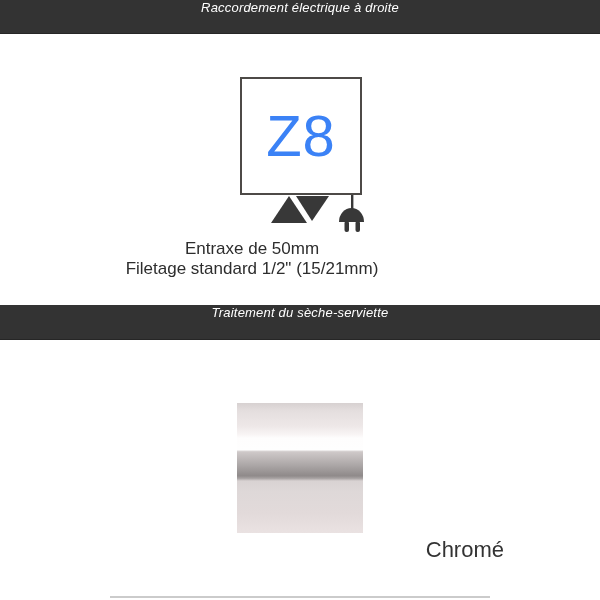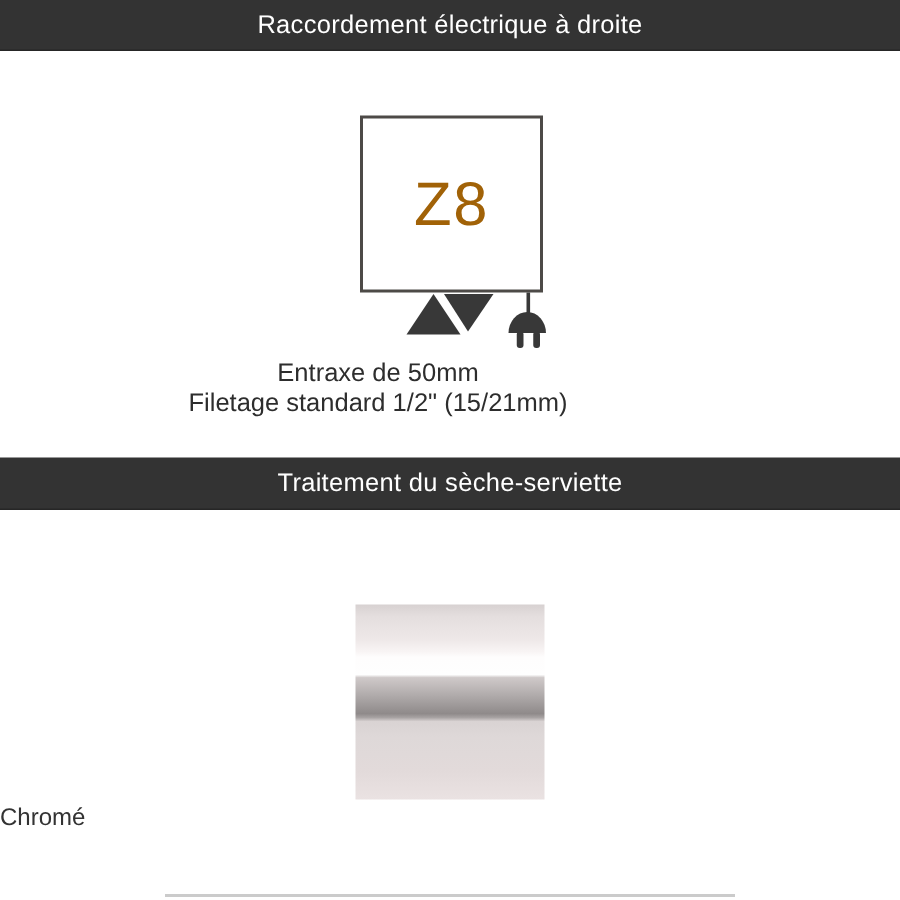--- a/index.html
+++ b/index.html
@@ -10,42 +10,43 @@
     background:#ffffff;
     font-family:"Liberation Sans", sans-serif;
     color:var(--body-text, #2d2d2d);
   }
 
   
   .bar {
     position:absolute; left:0; right:0;
     background:var(--bar-bg, #333333);
     color:var(--bar-text, #ffffff);
-    display:flex; align-items:center; justify-content:center;
-    font-size:17px;
+    display:flex; justify-content:center;
+    font-size:13px;
     letter-spacing:0.2px;
     border-bottom:1px solid #262626;
     box-sizing:border-box;
+    font-style:italic;
   }
   .bar--electrical { top:0; height:34px; }
   .bar--finish     { top:305px; height:35px; }
 
   
   .z8-box {
     position:absolute;
     left:240px; top:77px;
     width:118px; height:114px;
     border:2px solid var(--box-border, #4d4a47);
     background:#ffffff;
     display:flex; align-items:center; justify-content:center;
   }
   .z8-box .model {
-    font-size:41px;
+    font-size:58px;
     font-weight:300;
-    color:#a16207;
+    color:#3b82f6;
     letter-spacing:1px;
     line-height:1;
   }
 
   
   .icon-strip {
     position:absolute;
     left:240px; top:195px;
     width:126px; height:40px;
   }
@@ -65,22 +66,22 @@
   
   .swatch {
     position:absolute;
     left:237px; top:403px;
     width:126px; height:130px;
     background:#e0dada; 
   }
   .swatch-label {
     position:absolute;
     left:0; top:537px; width:504px;
-    text-align:left;
-    font-size:16px;
+    text-align:right;
+    font-size:22px;
     color:#333333;
   }
 
   
   .cutoff-divider {
     position:absolute;
     left:110px; top:596px;
     width:380px; height:2px;
     background:#cbcbcb;
   }

